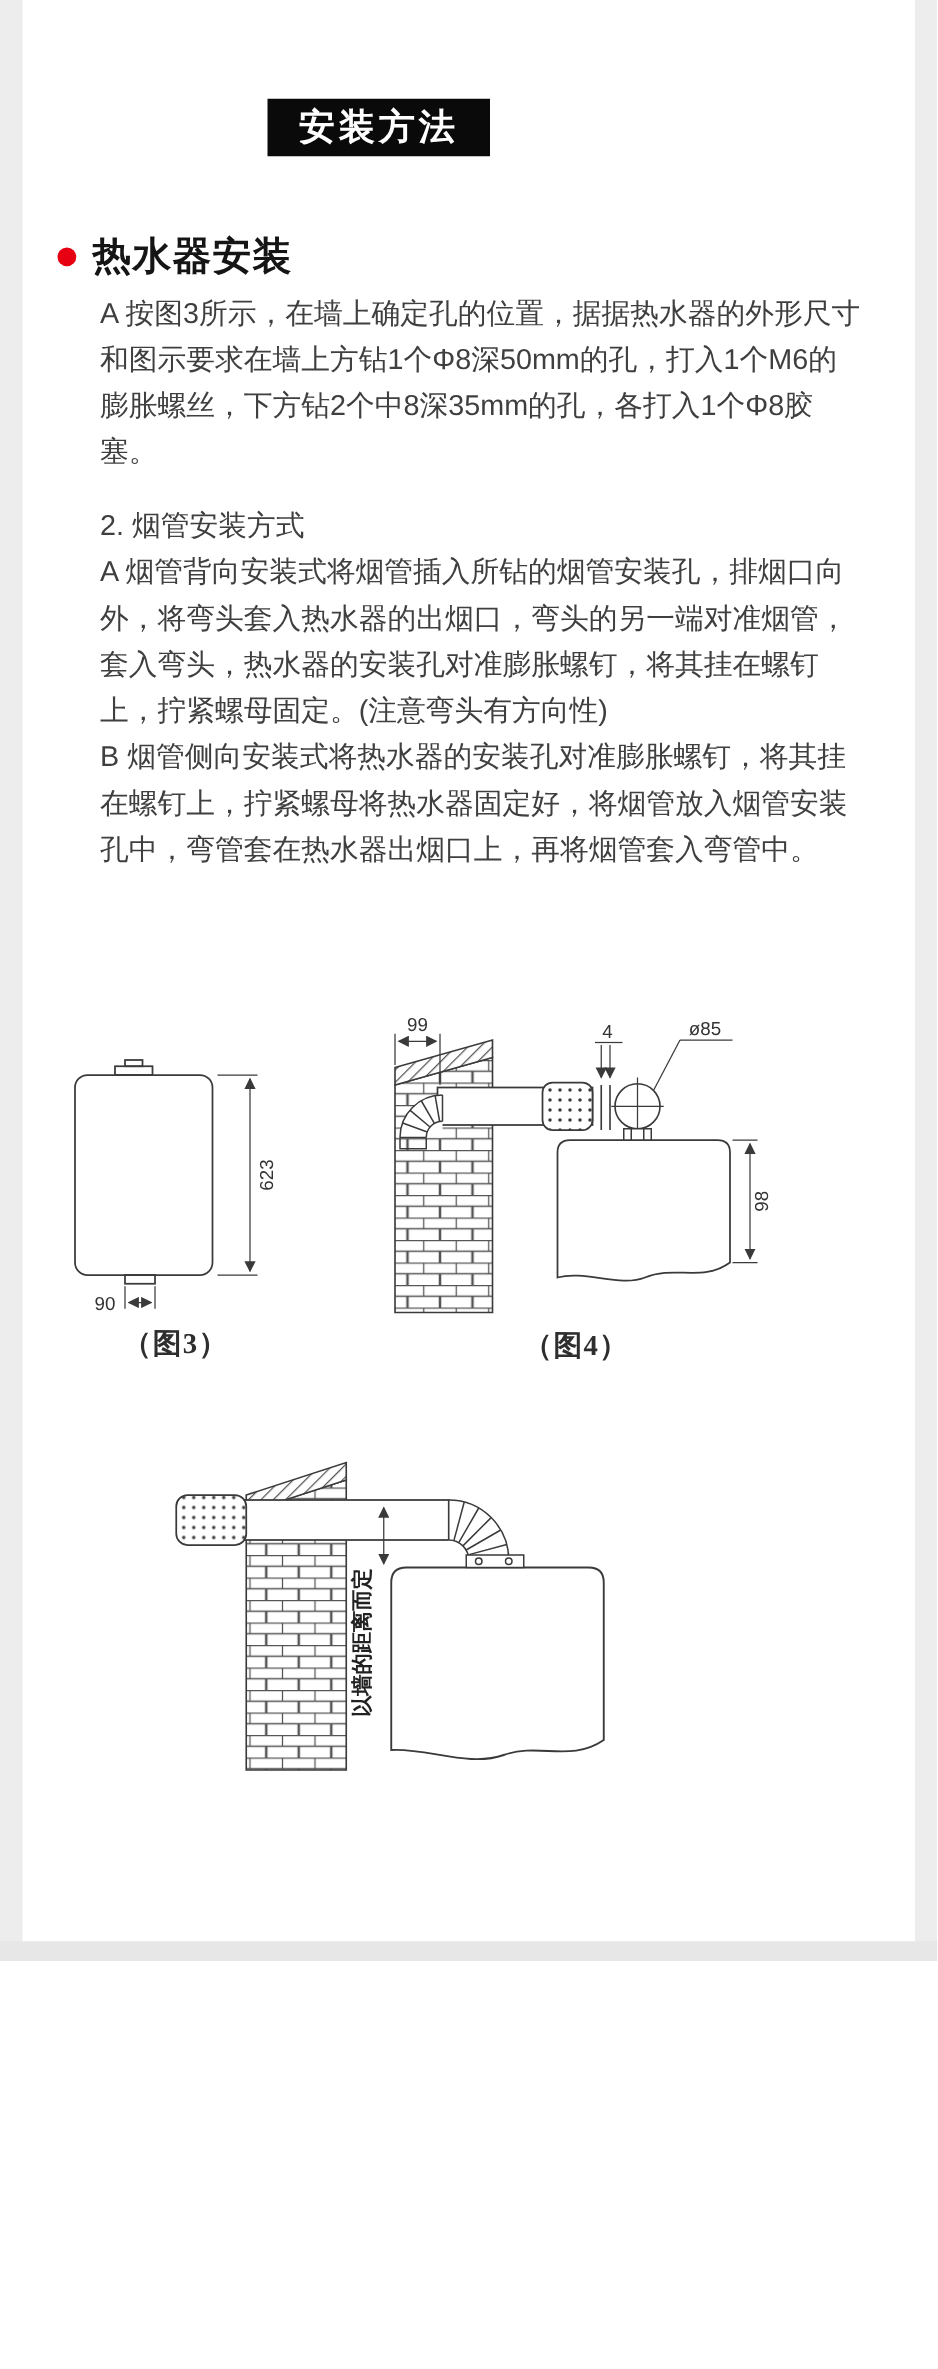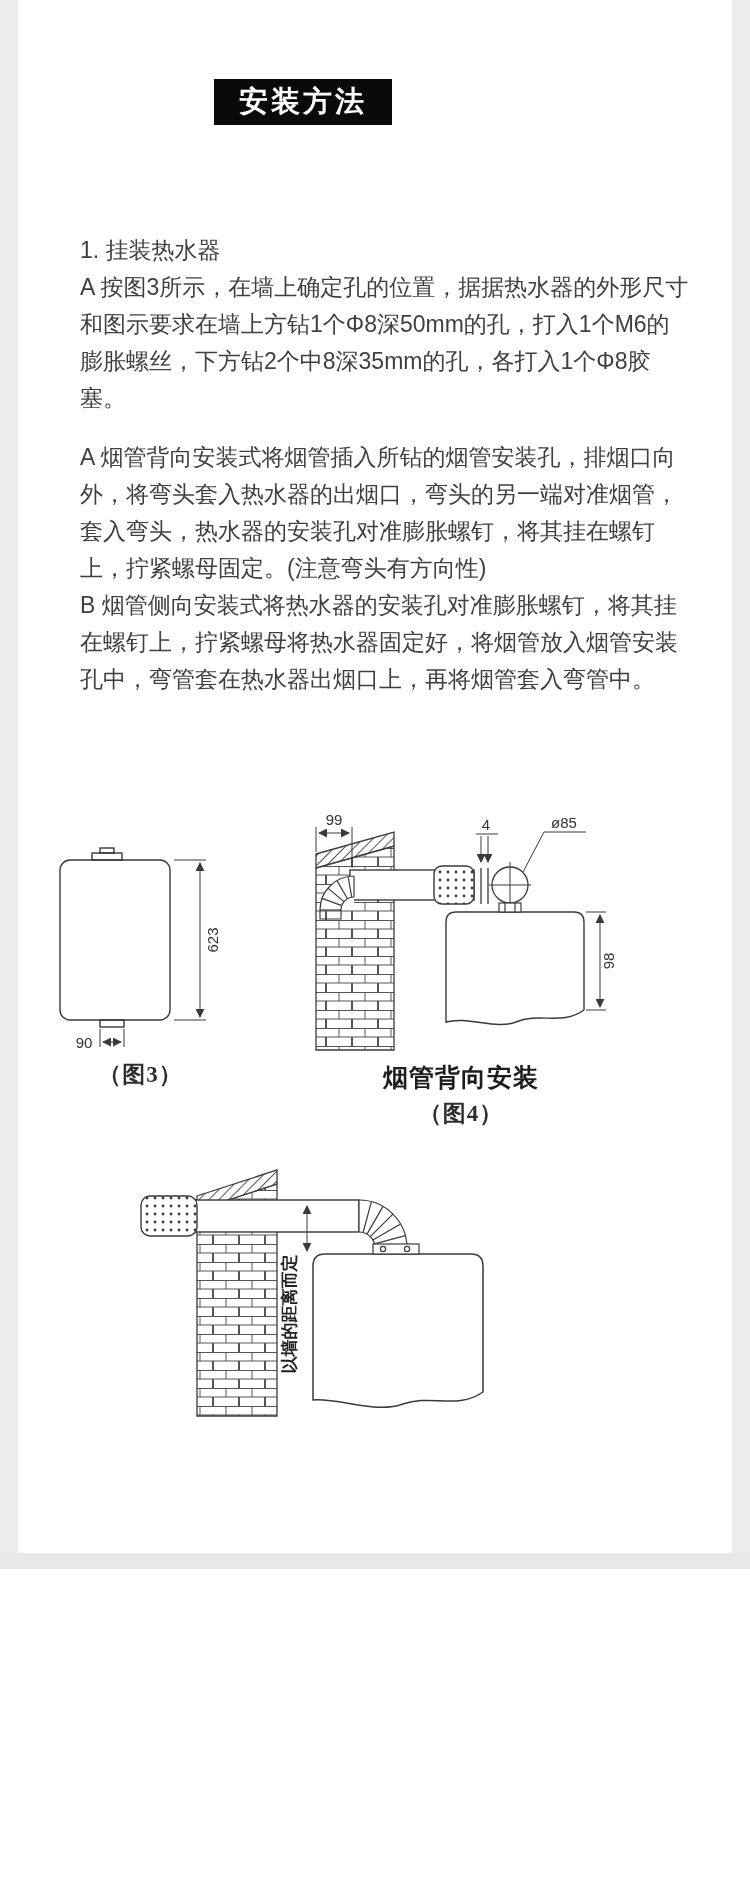--- a/index.html
+++ b/index.html
@@ -40,24 +40,28 @@
 <body>
 
 <div class="canvas">
   <div class="edge left"></div>
   <div class="edge right"></div>
 
   <div class="badge">
     <span>安装方法</span>
   </div>
 
+  <div class="section-head">
+    <span class="bullet"></span>
+    <h1>热水器安装</h1>
+  </div>
 
   <div class="text-col">
-    <p>1. 挂装热水器</p>
     <p class="gap-after">A 按图3所示，在墙上确定孔的位置，据据热水器的外形尺寸和图示要求在墙上方钻1个Φ8深50mm的孔，打入1个M6的膨胀螺丝，下方钻2个中8深35mm的孔，各打入1个Φ8胶塞。</p>
+    <p>2. 烟管安装方式</p>
     <p>A 烟管背向安装式将烟管插入所钻的烟管安装孔，排烟口向外，将弯头套入热水器的出烟口，弯头的另一端对准烟管，套入弯头，热水器的安装孔对准膨胀螺钉，将其挂在螺钉上，拧紧螺母固定。(注意弯头有方向性)</p>
     <p>B 烟管侧向安装式将热水器的安装孔对准膨胀螺钉，将其挂在螺钉上，拧紧螺母将热水器固定好，将烟管放入烟管安装孔中，弯管套在热水器出烟口上，再将烟管套入弯管中。</p>
   </div>
 
   <figure class="fig fig3">
     <svg width="185" height="215" viewBox="0 0 185 215">
       <defs>
         <marker id="a3" viewBox="0 0 10 10" refX="9" refY="5" markerWidth="9" markerHeight="9" orient="auto-start-reverse">
           <path d="M0 0L10 5L0 10z" fill="#3a3a3a"></path>
         </marker>
@@ -152,21 +156,20 @@
         <line x1="205" y1="91" x2="205" y2="100"></line>
         <line x1="215" y1="91" x2="215" y2="100"></line>
       </g>
 
       <g stroke="#3a3a3a" stroke-width="1" fill="none">
         <path d="M286 100H306M286 198H306"></path>
         <line x1="300" y1="103" x2="300" y2="195" marker-start="url(#a4)" marker-end="url(#a4)"></line>
       </g>
       <text transform="translate(314,149) rotate(-90)" text-anchor="middle" font-size="15" fill="#333">98</text>
     </svg>
-    <div class="fig-title">烟管背向安装</div>
     <figcaption class="fig-cap">（图4）</figcaption>
   </figure>
 
   <figure class="fig fig5">
     <svg width="370" height="270" viewBox="0 0 370 270">
       <defs>
         <marker id="a5" viewBox="0 0 10 10" refX="9" refY="5" markerWidth="9" markerHeight="9" orient="auto-start-reverse">
           <path d="M0 0L10 5L0 10z" fill="#3a3a3a"></path>
         </marker>
         <pattern id="bp5" width="26" height="18" patternUnits="userSpaceOnUse">

